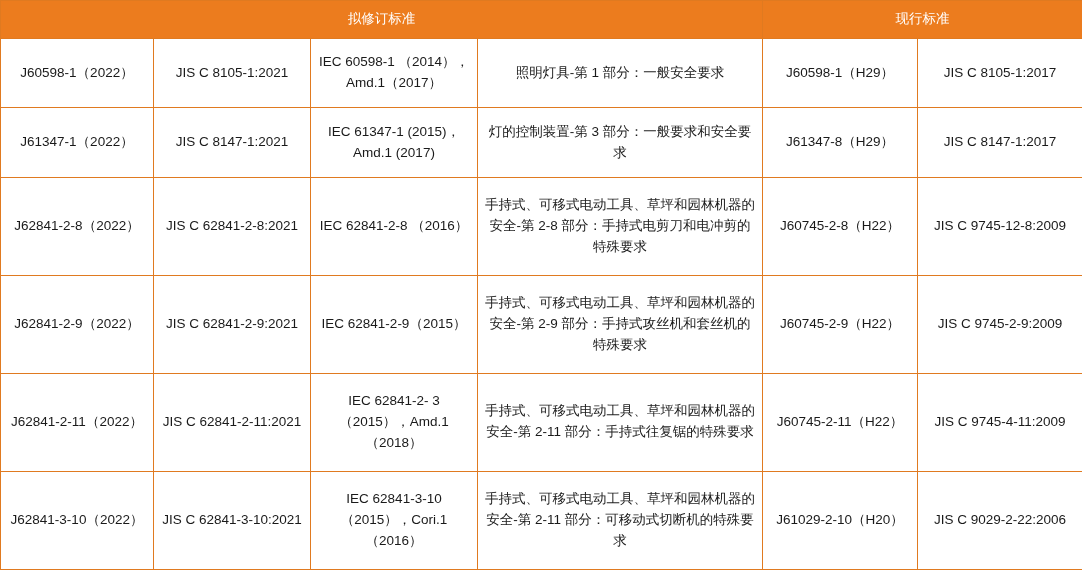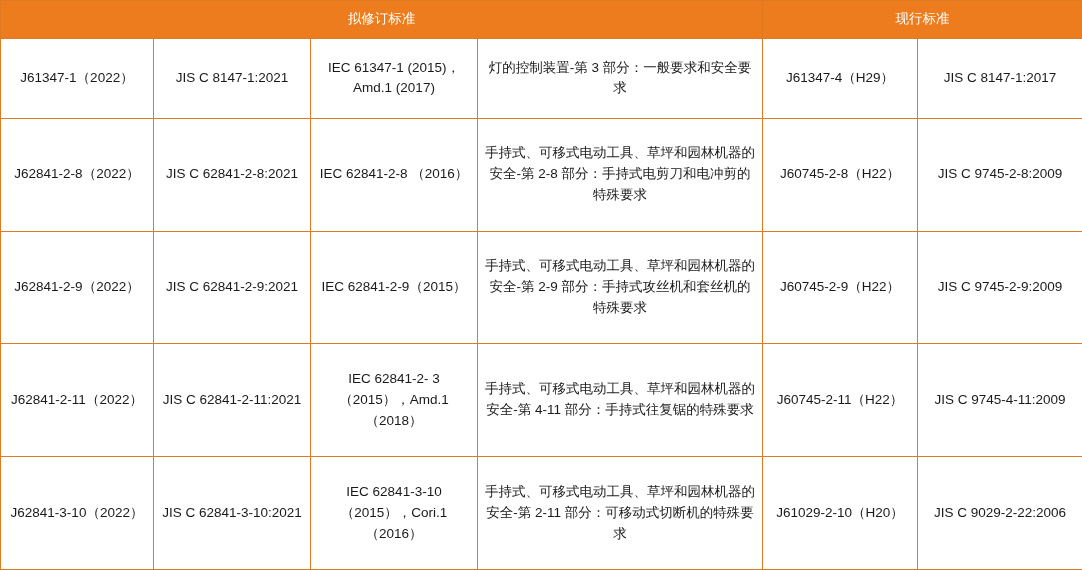--- a/index.html
+++ b/index.html
@@ -73,48 +73,56 @@
       <col class="c5">
   </colgroup>
   <thead>
     <tr>
       <th class="group-head" colspan="4">拟修订标准</th>
       <th class="group-head" colspan="2">现行标准</th>
     </tr>
   </thead>
   <tbody>
     <tr>
+      <td class="body-cell">J60598‐1（2022）</td>
+      <td class="body-cell">JIS C 8105‐1:2021</td>
+      <td class="body-cell">IEC 60598-1 （2014），Amd.1（2017）</td>
+      <td class="body-cell">照明灯具-第 1 部分：一般安全要求</td>
+      <td class="body-cell">J60598-1（H29）</td>
+      <td class="body-cell">JIS C 8105-1:2017</td>
+    </tr>
+    <tr>
       <td class="body-cell">J61347-1（2022）</td>
       <td class="body-cell">JIS C 8147-1:2021</td>
       <td class="body-cell">IEC 61347-1 (2015)，Amd.1 (2017)</td>
       <td class="body-cell">灯的控制装置-第 3 部分：一般要求和安全要求</td>
-      <td class="body-cell">J61347-4（H29）</td>
+      <td class="body-cell">J61347-8（H29）</td>
       <td class="body-cell">JIS C 8147-1:2017</td>
     </tr>
     <tr>
       <td class="body-cell">J62841-2-8（2022）</td>
       <td class="body-cell">JIS C 62841-2-8:2021</td>
       <td class="body-cell">IEC 62841-2-8 （2016）</td>
       <td class="body-cell">手持式、可移式电动工具、草坪和园林机器的安全-第 2-8 部分：手持式电剪刀和电冲剪的特殊要求</td>
       <td class="body-cell">J60745-2-8（H22）</td>
-      <td class="body-cell">JIS C 9745-2-8:2009</td>
+      <td class="body-cell">JIS C 9745-12-8:2009</td>
     </tr>
     <tr>
       <td class="body-cell">J62841-2-9（2022）</td>
       <td class="body-cell">JIS C 62841-2-9:2021</td>
       <td class="body-cell">IEC 62841-2-9（2015）</td>
       <td class="body-cell">手持式、可移式电动工具、草坪和园林机器的安全-第 2-9 部分：手持式攻丝机和套丝机的特殊要求</td>
       <td class="body-cell">J60745-2-9（H22）</td>
       <td class="body-cell">JIS C 9745-2-9:2009</td>
     </tr>
     <tr>
       <td class="body-cell">J62841-2-11（2022）</td>
       <td class="body-cell">JIS C 62841-2-11:2021</td>
       <td class="body-cell">IEC 62841-2- 3（2015），Amd.1 （2018）</td>
-      <td class="body-cell">手持式、可移式电动工具、草坪和园林机器的安全-第 4-11 部分：手持式往复锯的特殊要求</td>
+      <td class="body-cell">手持式、可移式电动工具、草坪和园林机器的安全-第 2-11 部分：手持式往复锯的特殊要求</td>
       <td class="body-cell">J60745-2-11（H22）</td>
       <td class="body-cell">JIS C 9745-4-11:2009</td>
     </tr>
     <tr>
       <td class="body-cell">J62841-3-10（2022）</td>
       <td class="body-cell">JIS C 62841-3-10:2021</td>
       <td class="body-cell">IEC 62841-3-10（2015），Cori.1（2016）</td>
       <td class="body-cell">手持式、可移式电动工具、草坪和园林机器的安全-第 2-11 部分：可移动式切断机的特殊要求</td>
       <td class="body-cell">J61029-2-10（H20）</td>
       <td class="body-cell">JIS C 9029-2-22:2006</td>

